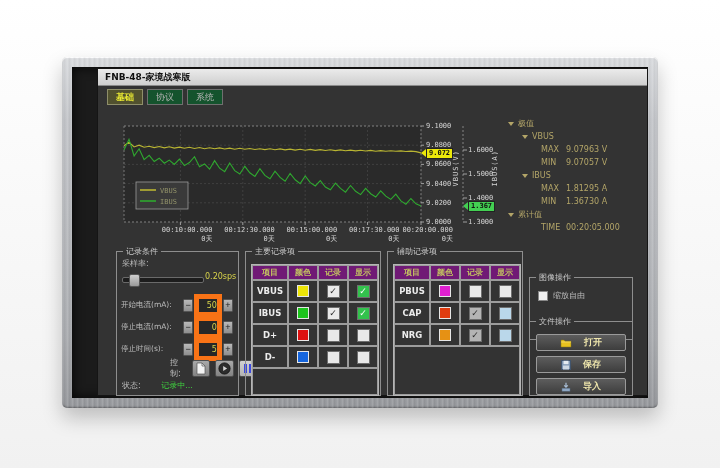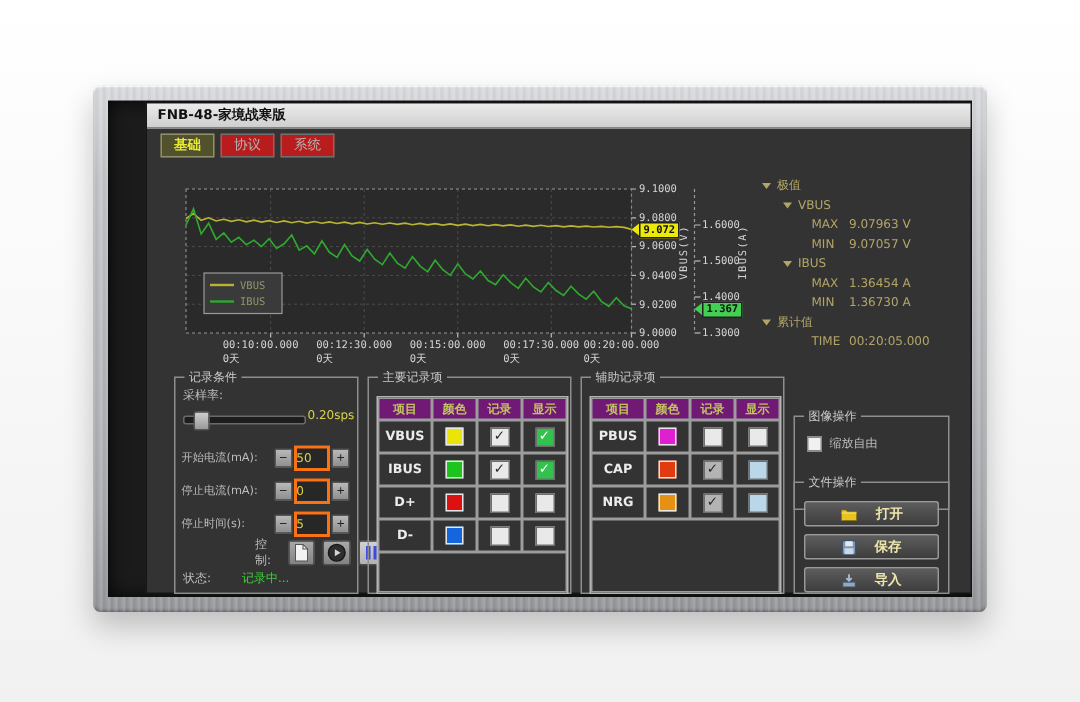--- a/index.html
+++ b/index.html
@@ -16,30 +16,30 @@
   .screen{position:relative;width:100%;height:100%;background:#1b1b1b;box-shadow:inset 0 0 12px rgba(0,0,0,.9);overflow:hidden;}
 
   
   .app{position:absolute;left:25px;top:1px;width:551px;height:328px;background:#333333;border:1px solid #151515;box-sizing:border-box;}
   .titlebar{height:16px;background:linear-gradient(#ebebeb,#cfcfcf);border-bottom:1px solid #8a8a8a;
     font-size:9px;font-weight:bold;color:#111;line-height:16px;padding-left:7px;}
   .content{position:absolute;left:0;top:17px;right:0;bottom:0;}
 
   
   .tabs{position:absolute;left:9px;top:3px;display:flex;gap:4px;}
-  .tab{height:14px;line-height:14px;padding:0 8px;font-size:9px;background:#b91c1c;border:1px solid #6f6f6f;color:#b5b5b5;cursor:default;}
+  .tab{height:14px;line-height:14px;padding:0 8px;font-size:9px;background:#14532d;border:1px solid #6f6f6f;color:#b5b5b5;cursor:default;}
   .tab.active{background:#51512e;border-color:#8f8f6a;color:#e8e832;font-weight:bold;}
 
   
   .chart-wrap{position:absolute;left:24px;top:36px;width:382px;height:128px;}
   .ytl,.ytr{position:absolute;font-family:"DejaVu Sans Mono",monospace;font-size:7px;color:#d6d6d6;line-height:8px;}
   .ytl{left:304px;}.ytr{left:346px;}
   .axis-title{position:absolute;font-family:"DejaVu Sans Mono",monospace;font-size:7px;color:#d6d6d6;
     writing-mode:vertical-rl;transform:rotate(180deg);letter-spacing:1px;}
-  .xt{position:absolute;width:64px;text-align:left;font-family:"DejaVu Sans Mono",monospace;font-size:7px;color:#d6d6d6;line-height:8px;}
+  .xt{position:absolute;width:64px;text-align:right;font-family:"DejaVu Sans Mono",monospace;font-size:7px;color:#d6d6d6;line-height:8px;}
   .tag{position:absolute;height:9px;line-height:9px;padding:0 2px;font-size:7px;font-weight:bold;color:#111;
     font-family:"DejaVu Sans Mono",monospace;border:1px solid #222;}
   .tag-arrow{position:absolute;width:0;height:0;border-top:4px solid transparent;border-bottom:4px solid transparent;}
 
   
   .tree{position:absolute;left:400px;top:31px;width:150px;}
   .trow{position:relative;height:13px;line-height:13px;font-size:8px;color:#b3a568;white-space:nowrap;}
   .trow .tval{position:absolute;left:68px;}
   .chev{display:inline-block;width:0;height:0;border-left:3px solid transparent;border-right:3px solid transparent;
     border-top:4px solid #b3a568;margin-right:4px;vertical-align:middle;}
@@ -57,21 +57,21 @@
   .lbl{font-size:8px;color:#bdbdbd;}
   .sample-lbl{position:absolute;left:5px;top:6px;}
   .slider{position:absolute;left:5px;top:25px;width:80px;height:4px;background:#1d1d1d;border:1px solid #6a6a6a;border-radius:2px;}
   .shandle{position:absolute;left:6px;top:-4px;width:9px;height:11px;background:linear-gradient(#cfcfcf,#9a9a9a);border:1px solid #555;border-radius:2px;}
   .sval{position:absolute;left:88px;top:20px;font-size:8px;color:#d8d34a;}
   .spinners{position:absolute;left:4px;top:38px;right:4px;}
   .srow{display:flex;align-items:center;height:14px;margin-top:8px;}
   .srow .lbl{flex:0 0 61px;font-size:7.5px;}
   .sbtn{width:13px;height:13px;background:linear-gradient(#b9b9b9,#8e8e8e);border:1px solid #555;border-radius:1px;
     font-size:9px;line-height:11px;text-align:center;color:#222;padding:0;margin:0 1px;}
-  .sv{width:24px;height:13px;background:#272727;border:2px solid #f97316;color:#d8d34a;font-size:8px;line-height:13px;text-align:left;}
+  .sv{width:24px;height:13px;background:#272727;border:5px solid #f97316;color:#d8d34a;font-size:8px;line-height:13px;text-align:right;}
   .crow{position:absolute;left:5px;top:105px;display:flex;align-items:center;gap:5px;margin-left:48px;}
   .cbtn{width:20px;height:17px;padding:0;border:1px solid #4e4e4e;border-radius:2px;background:linear-gradient(#a9a9a9,#838383);
     display:flex;align-items:center;justify-content:center;}
   .cbtn.pressed{background:linear-gradient(#d2d2d2,#b2b2b2);}
   .strow{position:absolute;left:5px;top:128px;font-size:8px;}
   .statusval{color:#3fd03f;margin-left:18px;}
 
   
   .ttable{position:absolute;left:5px;top:12px;border:1px solid #b5b5b5;}
   .trw{display:flex;}
@@ -149,21 +149,21 @@
                 <line x1="18" y1="79" x2="34" y2="79" stroke="#2fa82f" stroke-width="1.6"></line>
                 <text x="38" y="81.5" fill="#93936a" font-size="7" font-family="DejaVu Sans Mono, monospace">IBUS</text>
               </svg><div class="ytl" style="top: 0px;">9.1000</div><div class="ytl" style="top: 19.2px;">9.0800</div><div class="ytl" style="top: 38.4px;">9.0600</div><div class="ytl" style="top: 57.6px;">9.0400</div><div class="ytl" style="top: 76.8px;">9.0200</div><div class="ytl" style="top: 96px;">9.0000</div><div class="ytr" style="top: 24px;">1.6000</div><div class="ytr" style="top: 48px;">1.5000</div><div class="ytr" style="top: 72px;">1.4000</div><div class="ytr" style="top: 96px;">1.3000</div><div class="axis-title" style="left: 330px; top: 28px;">VBUS(V)</div><div class="axis-title" style="left: 369px; top: 28px;">IBUS(A)</div><div class="xt" style="left: 26.43px; top: 104px;">00:10:00.000</div><div class="xt" style="left: 26.43px; top: 113px;">0天</div><div class="xt" style="left: 88.8px; top: 104px;">00:12:30.000</div><div class="xt" style="left: 88.8px; top: 113px;">0天</div><div class="xt" style="left: 151.17px; top: 104px;">00:15:00.000</div><div class="xt" style="left: 151.17px; top: 113px;">0天</div><div class="xt" style="left: 213.54px; top: 104px;">00:17:30.000</div><div class="xt" style="left: 213.54px; top: 113px;">0天</div><div class="xt" style="left: 267px; top: 104px;">00:20:00.000</div><div class="xt" style="left: 267px; top: 113px;">0天</div><div class="tag-arrow" style="border-right: 5px solid rgb(236, 232, 10); left: 299px; top: 26.88px;"></div><div class="tag" style="left: 304px; top: 25.88px; background: rgb(236, 232, 10);">9.072</div><div class="tag-arrow" style="border-right: 5px solid rgb(67, 207, 82); left: 341px; top: 79.92px;"></div><div class="tag" style="left: 346px; top: 78.92px; background: rgb(67, 207, 82);">1.367</div></div>
 
           <div class="tree" id="tree">
               <div class="trow" style="padding-left: 10px;"><span class="chev"></span><span>极值</span></div>
               <div class="trow" style="padding-left: 24px;"><span class="chev"></span><span>VBUS</span></div>
               <div class="trow" style="padding-left: 43px;"><span>MAX</span><span class="tval">9.07963 V</span></div>
               <div class="trow" style="padding-left: 43px;"><span>MIN</span><span class="tval">9.07057 V</span></div>
               <div class="trow" style="padding-left: 24px;"><span class="chev"></span><span>IBUS</span></div>
-              <div class="trow" style="padding-left: 43px;"><span>MAX</span><span class="tval">1.36454 A</span></div>
+              <div class="trow" style="padding-left: 43px;"><span>MAX</span><span class="tval">1.81295 A</span></div>
               <div class="trow" style="padding-left: 43px;"><span>MIN</span><span class="tval">1.36730 A</span></div>
               <div class="trow" style="padding-left: 10px;"><span class="chev"></span><span>累计值</span></div>
               <div class="trow" style="padding-left: 43px;"><span>TIME</span><span class="tval">00:20:05.000</span></div>
             </div>
 
           <div class="group g1">
             <span class="gtitle">记录条件</span>
             <span class="lbl sample-lbl">采样率:</span>
             <div class="slider">
               <div class="shandle"></div>

